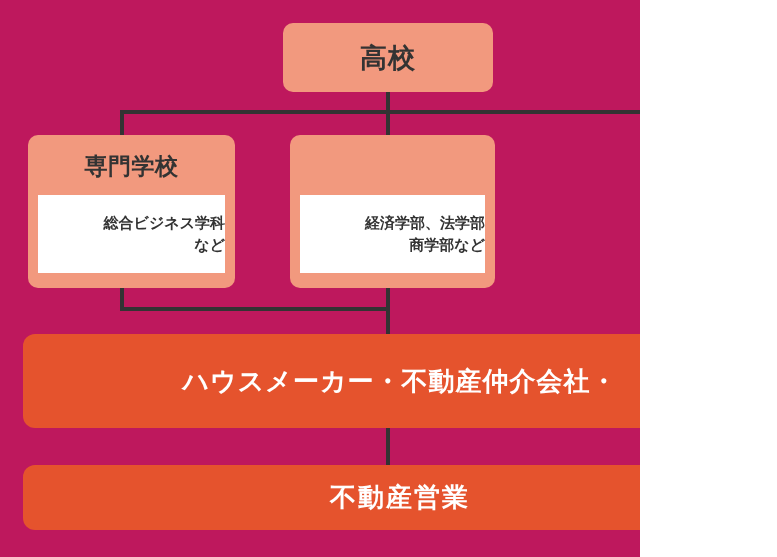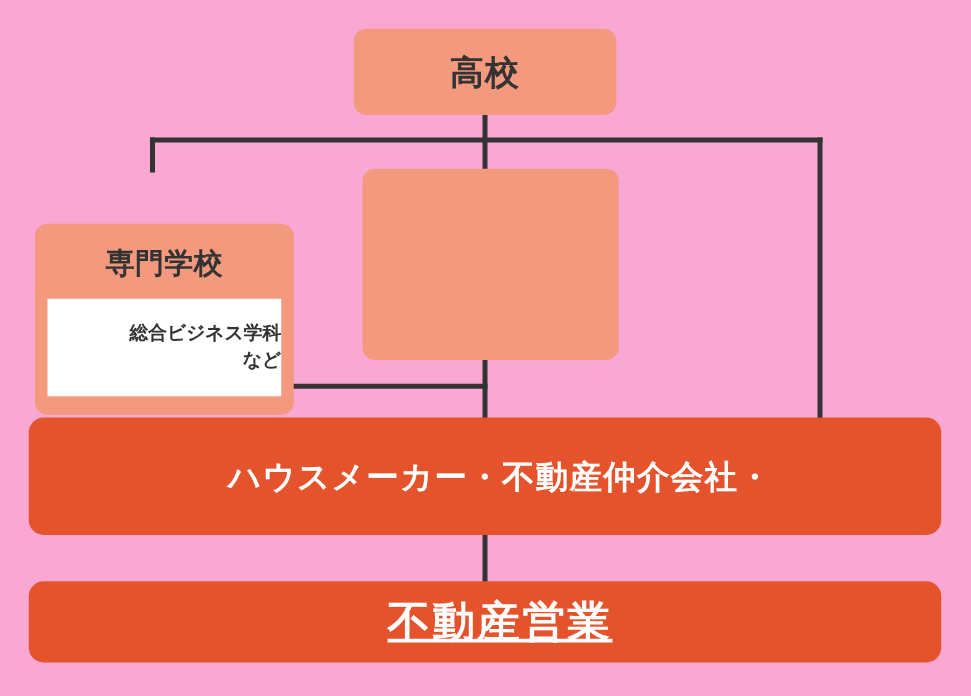--- a/index.html
+++ b/index.html
@@ -3,23 +3,23 @@
 <meta charset="utf-8">
 <style>
   * { margin: 0; padding: 0; box-sizing: border-box; }
   html, body { background: #ffffff; }
   body {
     font-family: "Liberation Sans", "DejaVu Sans", sans-serif;
     color: #333333;
   }
   .canvas {
     position: relative;
-    width: 777px;
+    width: 640px;
     height: 557px;
-    background: #f9a8d4;
+    background: #be185d;
     overflow: hidden;
   }
   
   .line {
     position: absolute;
     background: var(--line, #333333);
   }
   
   .node {
     position: absolute;
@@ -28,21 +28,21 @@
     color: var(--ink, #333333);
     font-weight: bold;
   }
   .node--highschool {
     left: 283px; top: 23px; width: 210px; height: 69px;
     display: flex; align-items: center; justify-content: center;
     font-size: 27px;
     letter-spacing: 1px;
   }
   .node--school { top: 135px; height: 153px; }
-  .node--vocational { left: 28px;  width: 207px; margin-top: 44px; }
+  .node--vocational { left: 28px;  width: 207px; }
   .node--university { left: 290px; width: 205px; }
   .node__title {
     display: block;
     text-align: center;
     margin-top: 16px;
     font-size: 23px;
     letter-spacing: 0.5px;
   }
   .node__inner {
     position: absolute;
@@ -68,23 +68,22 @@
     padding-left: 24px;
   }
   .band--companies {
     top: 334px; height: 94px;
     font-size: 26px;
     line-height: 1.55;
     letter-spacing: 1px;
   }
   .band--career {
     top: 465px; height: 65px;
-    font-size: 34px;
+    font-size: 26px;
     letter-spacing: 2px;
-    text-decoration: underline;
   }
 </style>
 </head>
 <body>
 
 <div class="canvas">
 
   <div class="line" style="left:386px; top:91px;  width:4px;   height:46px;"></div>
   <div class="line" style="left:120px; top:110px; width:538px; height:4px;"></div>
   <div class="line" style="left:120px; top:110px; width:4px;   height:28px;"></div>
@@ -100,20 +99,24 @@
 
   <div class="node node--school node--vocational">
     <span class="node__title">専門学校</span>
     <div class="node__inner">
       <span>総合ビジネス学科</span>
       <span>など</span>
     </div>
   </div>
 
   <div class="node node--school node--university">
+    <div class="node__inner">
+      <span>経済学部、法学部</span>
+      <span>商学部など</span>
+    </div>
   </div>
 
   <div class="band band--companies">
     <span>ハウスメーカー・不動産仲介会社・</span>
   </div>
 
   <div class="band band--career">
     <span>不動産営業</span>
   </div>
 

